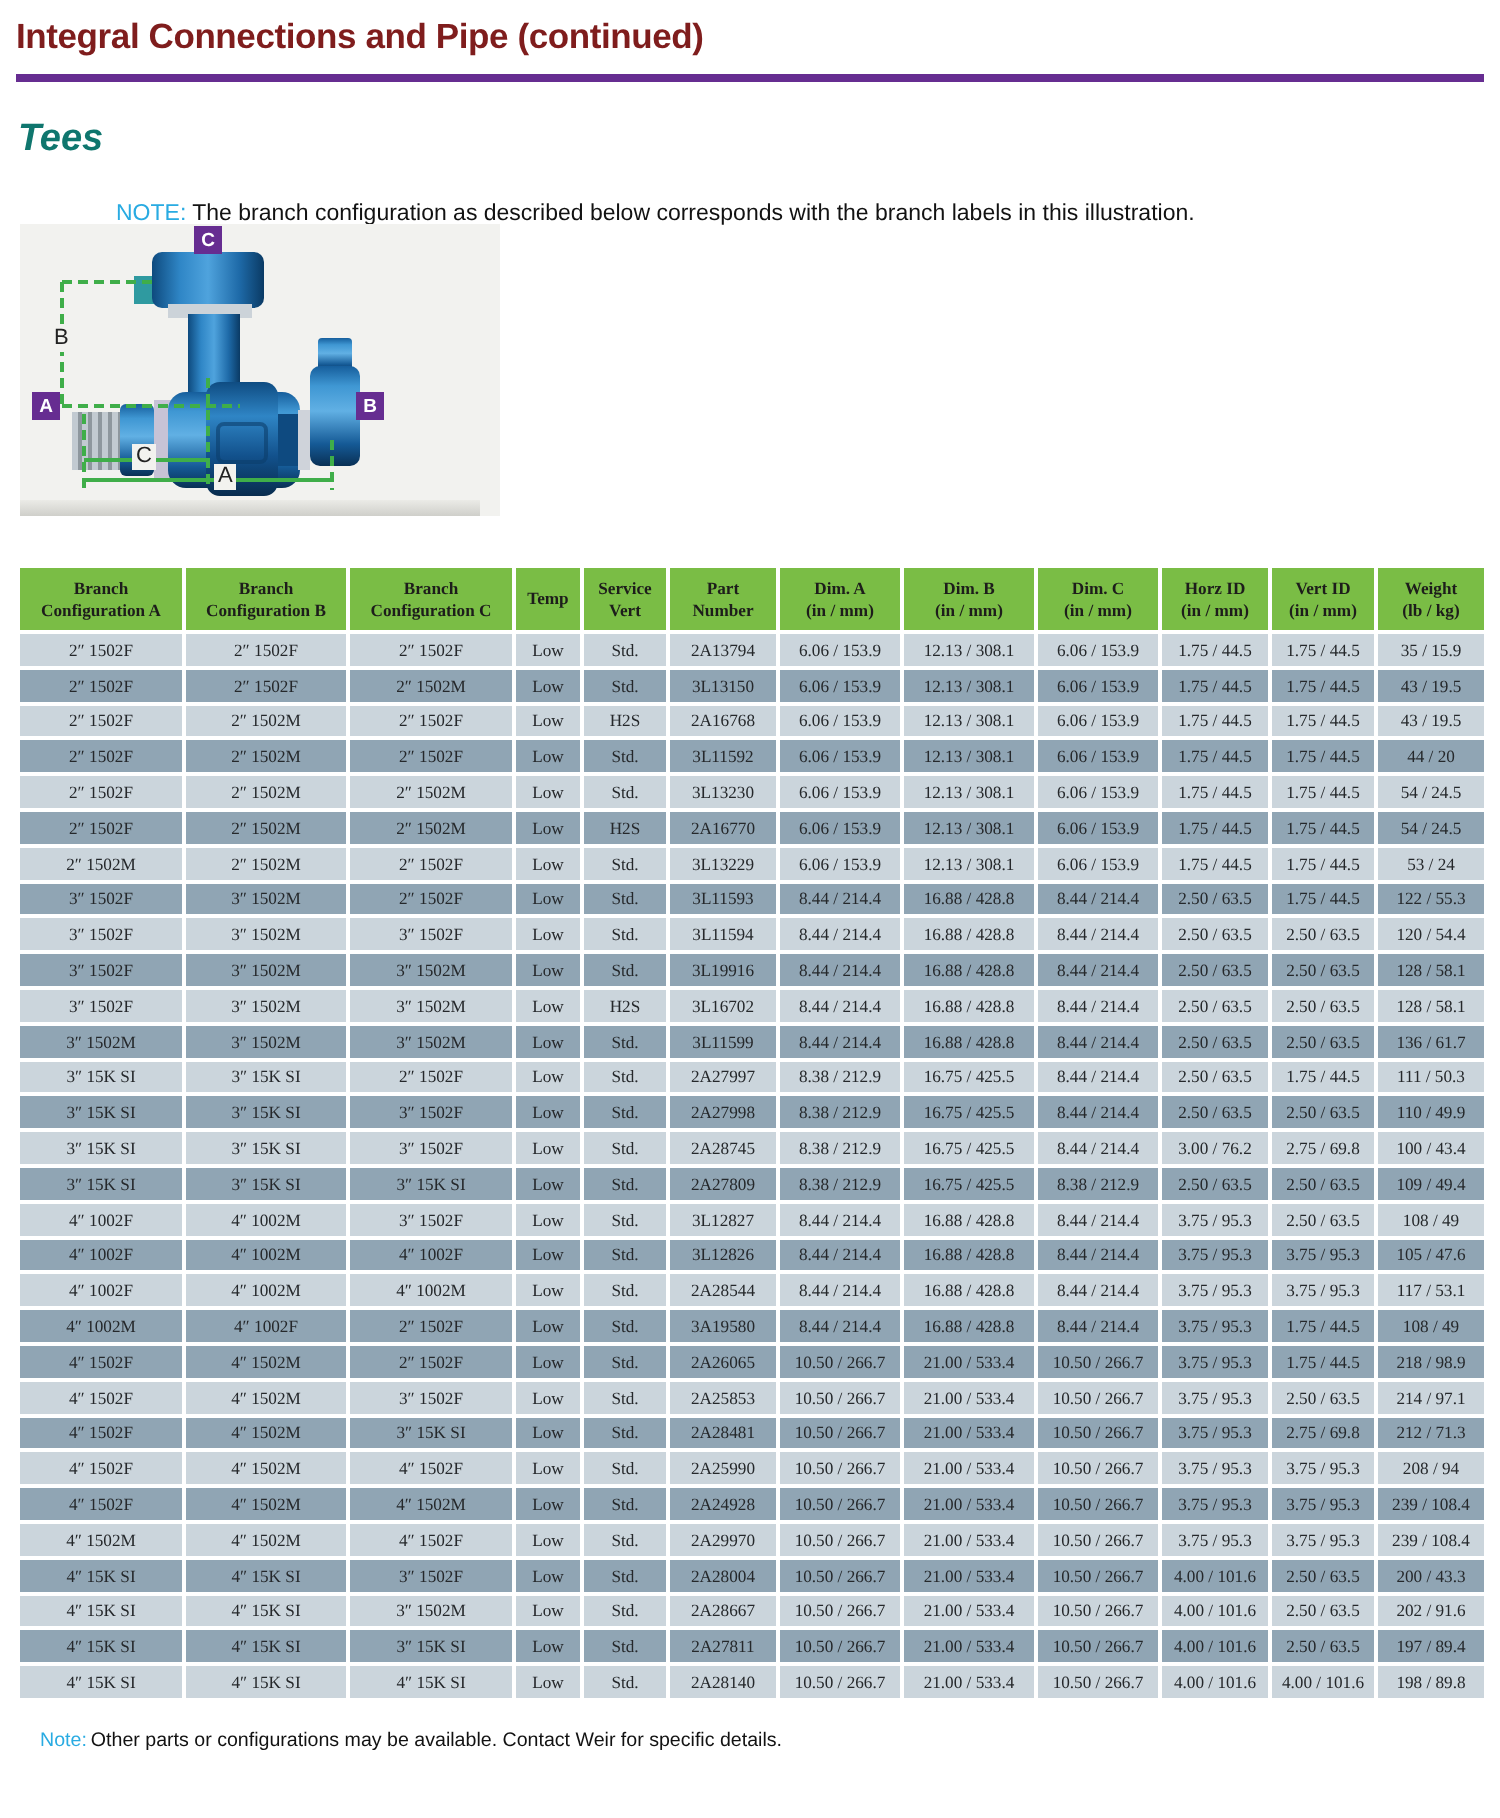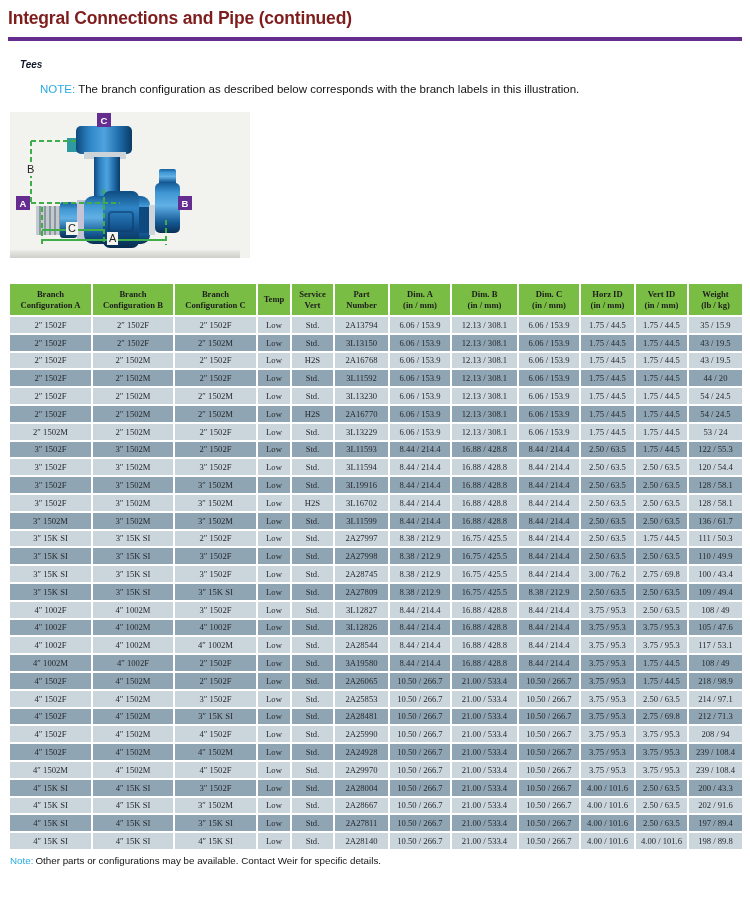--- a/index.html
+++ b/index.html
@@ -9,25 +9,25 @@
     position:relative; overflow:hidden;
   }
   .page-title {
     position:absolute; left:8px; top:8px; margin:0;
     font-size:17.5px; font-weight:bold; color:#7f1d1d; letter-spacing:-0.2px;
   }
   .title-rule {
     position:absolute; left:8px; top:37px; width:734px; height:4px; background:#662d91;
   }
   .section-title {
-    position:absolute; left:20px; top:59px; margin:0;
-    font-size:10px; font-style:italic; font-weight:bold; color:#0f172a;
+    position:absolute; left:9px; top:59px; margin:0;
+    font-size:19px; font-style:italic; font-weight:bold; color:#0f766e;
   }
   .note-line {
-    position:absolute; left:8px; top:83px; margin:0;
+    position:absolute; left:8px; top:83px; margin:18px;
     font-size:11.5px; color:#121212;padding-left:32px;
   }
   .note-label { color:#29abe2; margin-right:3px; }
 
   
   .illustration {
     position:absolute; left:10px; top:112px; width:240px; height:146px;
     background:#f2f2ef;
   }
   .ill-shadow {
@@ -60,21 +60,21 @@
     text-align:center; vertical-align:middle;
   }
   table.parts td {
     font-size:8.6px; color:#25282b; text-align:center; height:15.8px;
     border:2px solid #fff; padding:0; white-space:nowrap; overflow:hidden;
   }
   tr.light td { background:#cbd5dc; }
   tr.dark  td { background:#90a5b4; }
 
   .footnotes { position:absolute; left:8px; top:853px; }
-  .footnote { margin:2px; font-size:9.8px; color:#121212; line-height:12.5px; }
+  .footnote { margin:12px; font-size:9.8px; color:#121212; line-height:12.5px; }
   .fn-label { color:#29abe2; margin-right:2px; }
 </style>
 </head>
 <body>
 
 <h1 class="page-title">Integral Connections and Pipe (continued)</h1>
 <div class="title-rule"></div>
 <h2 class="section-title">Tees</h2>
 <p class="note-line"><span class="note-label">NOTE:</span><span>The branch configuration as described below corresponds with the branch labels in this illustration.</span></p>
 

